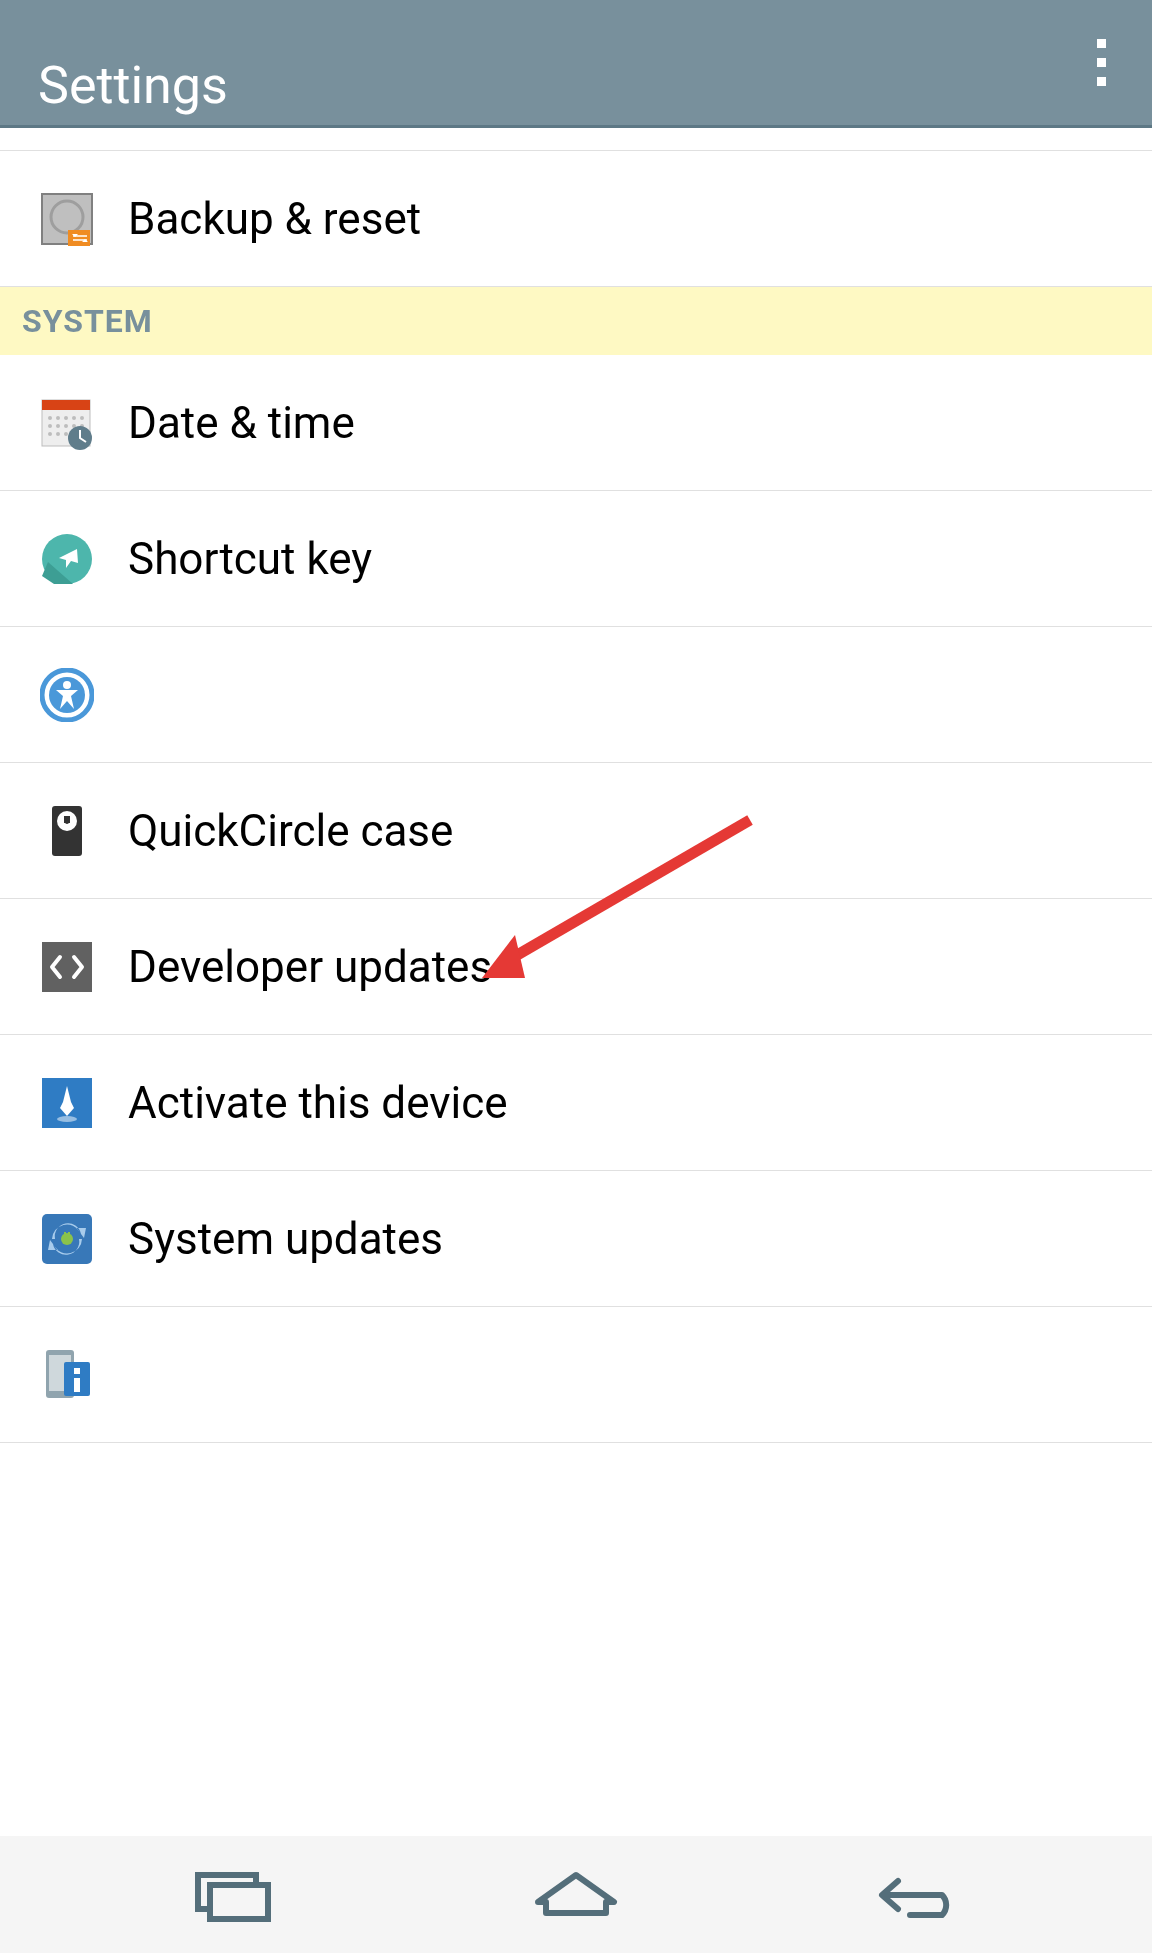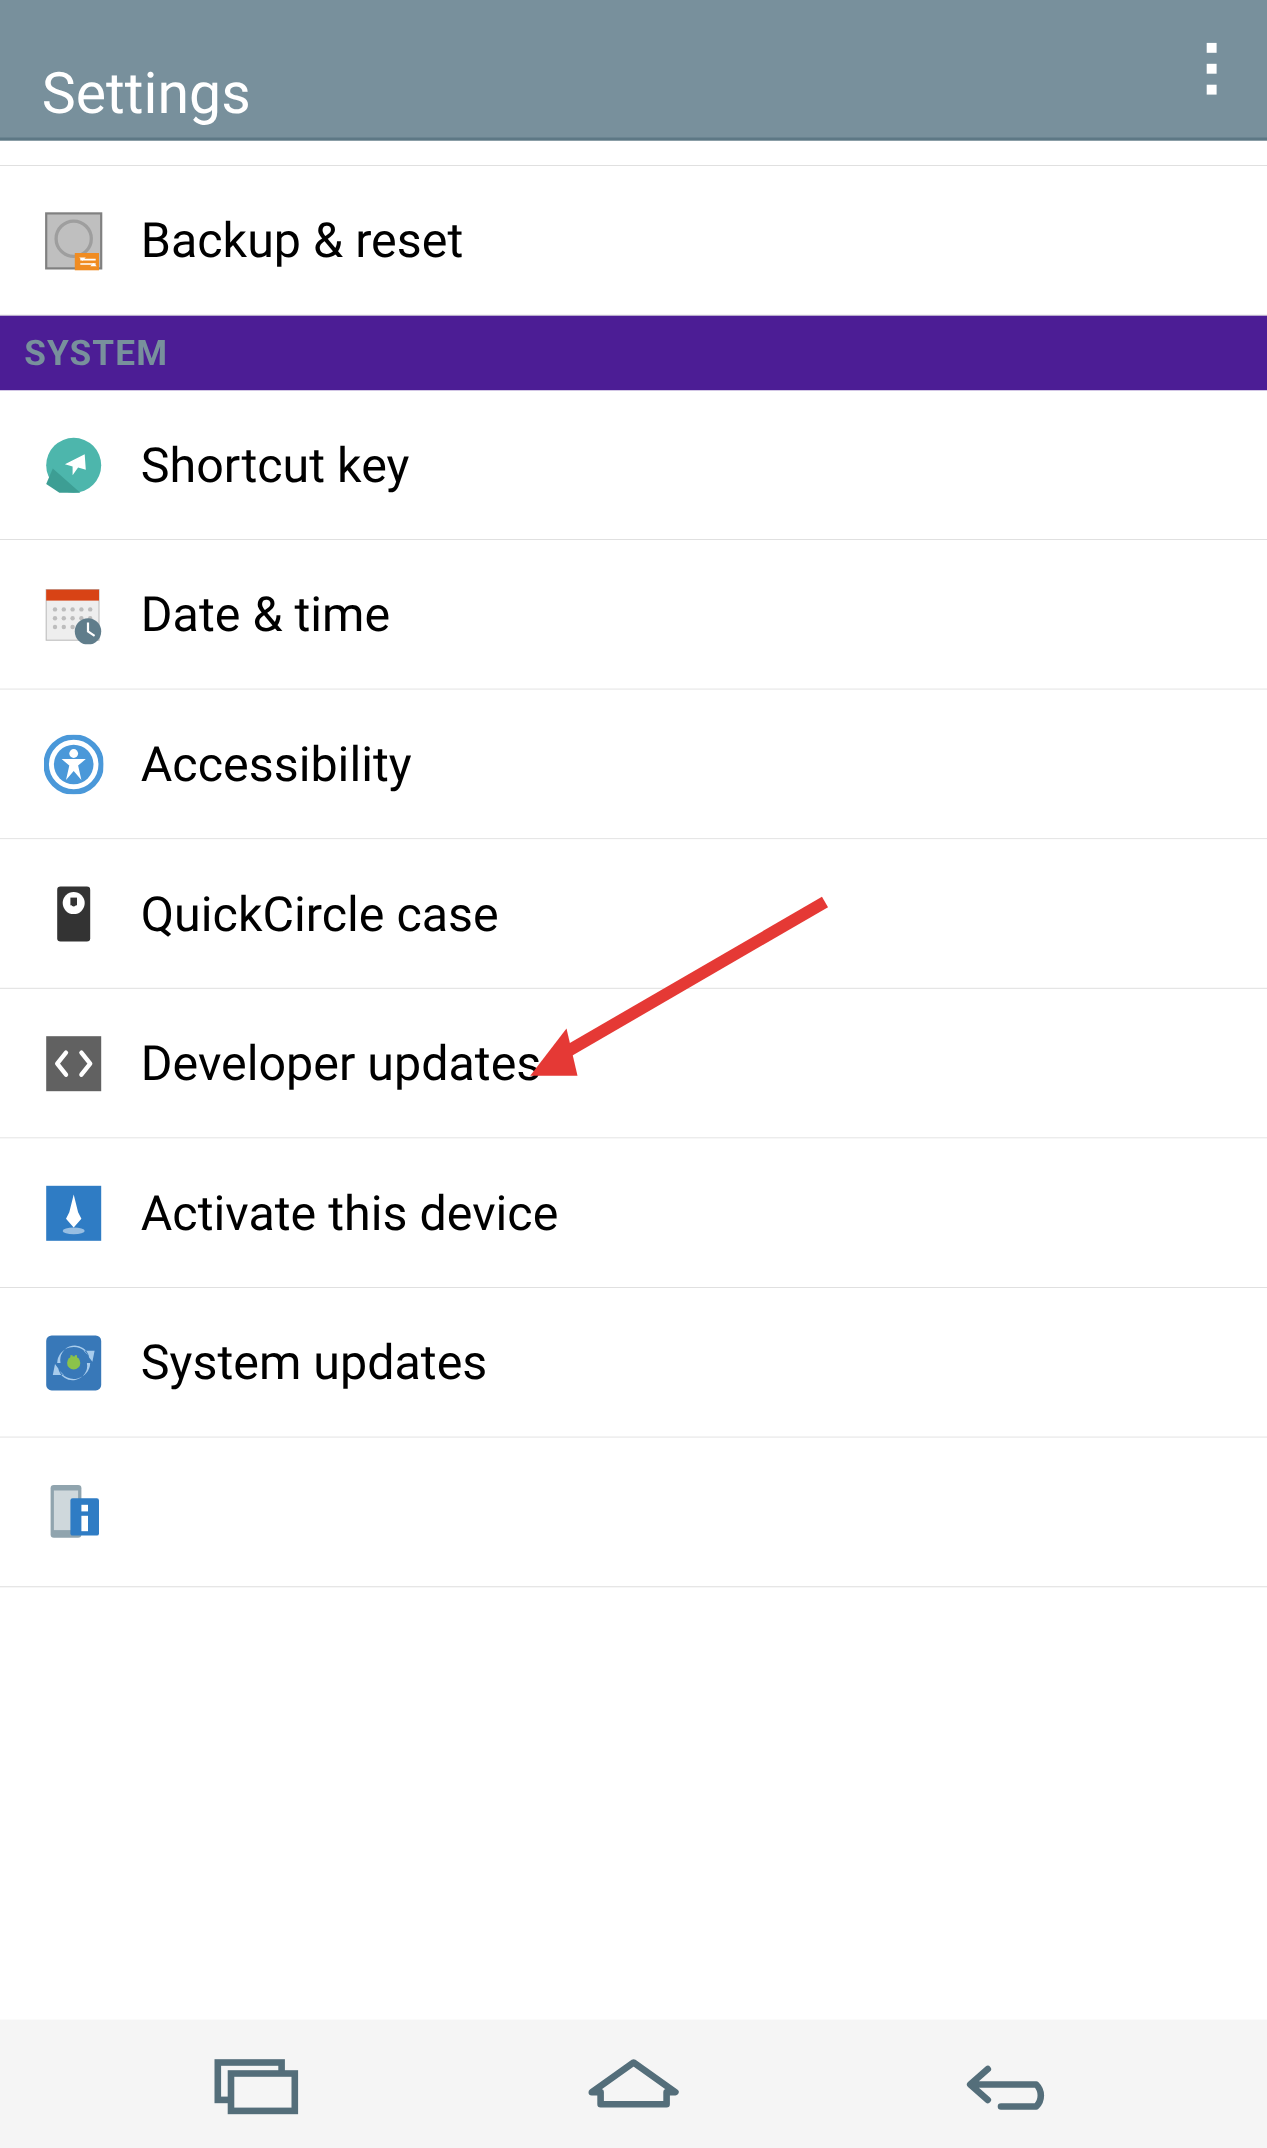--- a/index.html
+++ b/index.html
@@ -65,21 +65,21 @@
       display: flex;
       align-items: center;
       justify-content: center;
     }
     .list-item .label {
       font-size: 44px;
       color: #000000;
       font-weight: 400;
     }
     .section-header {
-      background: #4c1d95;
+      background: #fef9c3;
       height: 68px;
       display: flex;
       align-items: center;
       padding: 0 22px;
       font-size: 32px;
       font-weight: 700;
       color: #78909c;
       letter-spacing: 1px;
     }
     .top-empty {
@@ -133,31 +133,20 @@
         <circle cx="27" cy="25" r="16" fill="none" stroke="#9e9e9e" stroke-width="3"></circle>
         <rect x="28" y="38" width="22" height="16" fill="#f08c22"></rect>
         <path d="M32 42 l6 0 l-3 3 z M48 50 l-6 0 l3 -3 z" fill="#fff"></path>
         <path d="M33 44 l14 0 M33 48 l14 0" stroke="#fff" stroke-width="1.5"></path>
       </svg>
     </span>
     <span class="label">Backup &amp; reset</span>
   </div>
 
   <div class="section-header">SYSTEM</div>
-
-  <div class="list-item">
-    <span class="icon">
-      <svg width="54" height="54" viewBox="0 0 54 54">
-        <circle cx="27" cy="27" r="25" fill="#4DB6AC"></circle>
-        <path d="M 37 17 L 19 26 L 26 28 L 26 36 L 31 29 L 38 31 Z" fill="#ffffff"></path>
-        <path d="M 2 44 L 14 52 L 33 52 L 8 30 Z" fill="#3d9e94"></path>
-      </svg>
-    </span>
-    <span class="label">Shortcut key</span>
-  </div>
 
   <div class="list-item">
     <span class="icon">
       <svg width="54" height="54" viewBox="0 0 54 54">
         <rect x="2" y="4" width="48" height="46" fill="#eeeeee" stroke="#bdbdbd" stroke-width="1"></rect>
         <rect x="2" y="4" width="48" height="10" fill="#d84315"></rect>
         <g fill="#bdbdbd">
           <circle cx="10" cy="22" r="2"></circle>
             <circle cx="18" cy="22" r="2"></circle>
             <circle cx="26" cy="22" r="2"></circle>
@@ -175,27 +164,37 @@
         <circle cx="40" cy="42" r="12" fill="#607d8b"></circle>
         <path d="M40 34 L40 42 L46 46" stroke="#fff" stroke-width="2" fill="none"></path>
       </svg>
     </span>
     <span class="label">Date &amp; time</span>
   </div>
 
   <div class="list-item">
     <span class="icon">
       <svg width="54" height="54" viewBox="0 0 54 54">
+        <circle cx="27" cy="27" r="25" fill="#4DB6AC"></circle>
+        <path d="M 37 17 L 19 26 L 26 28 L 26 36 L 31 29 L 38 31 Z" fill="#ffffff"></path>
+        <path d="M 2 44 L 14 52 L 33 52 L 8 30 Z" fill="#3d9e94"></path>
+      </svg>
+    </span>
+    <span class="label">Shortcut key</span>
+  </div>
+
+  <div class="list-item">
+    <span class="icon">
+      <svg width="54" height="54" viewBox="0 0 54 54">
         <circle cx="27" cy="27" r="25" fill="none" stroke="#4a98d9" stroke-width="5"></circle>
         <circle cx="27" cy="27" r="18" fill="#4a98d9"></circle>
         <circle cx="27" cy="17" r="4" fill="#fff"></circle>
         <path d="M16 22 L38 22 L31 28 L34 41 L27 33 L20 41 L23 28 Z" fill="#fff"></path>
       </svg>
     </span>
-    <span class="label">Accessibility</span>
   </div>
 
   <div class="list-item">
     <span class="icon">
       <svg width="54" height="54" viewBox="0 0 54 54">
         <rect x="12" y="2" width="30" height="50" rx="3" fill="#333333"></rect>
         <circle cx="27" cy="17" r="10" fill="#ffffff"></circle>
         <rect x="24" y="12" width="6" height="7" fill="#333"></rect>
         <circle cx="27" cy="18" r="2" fill="#333"></circle>
       </svg>

